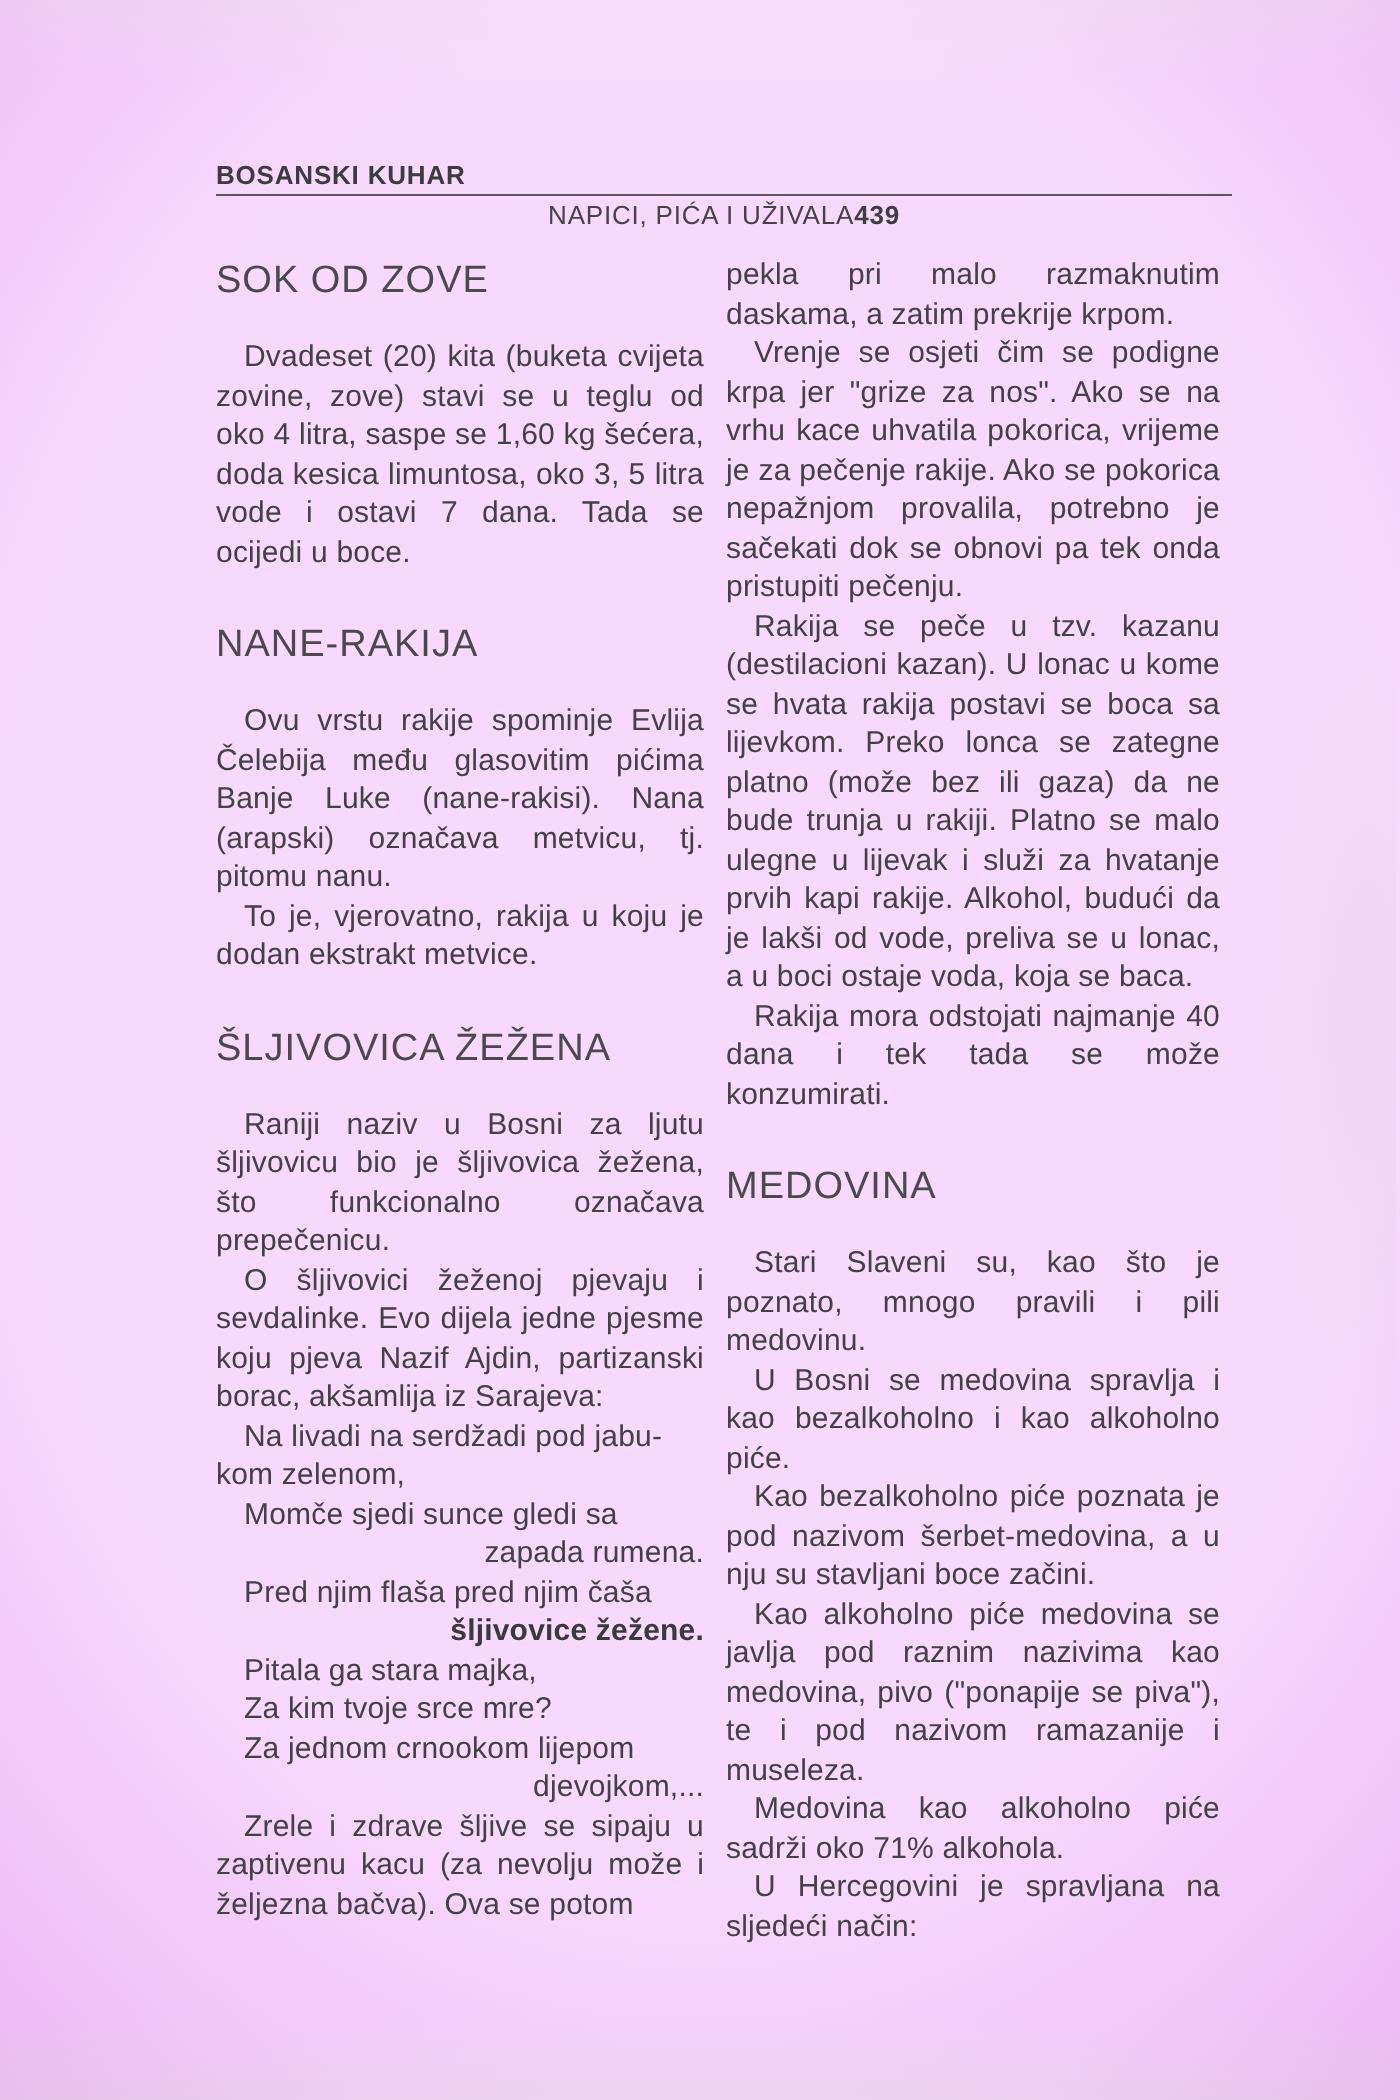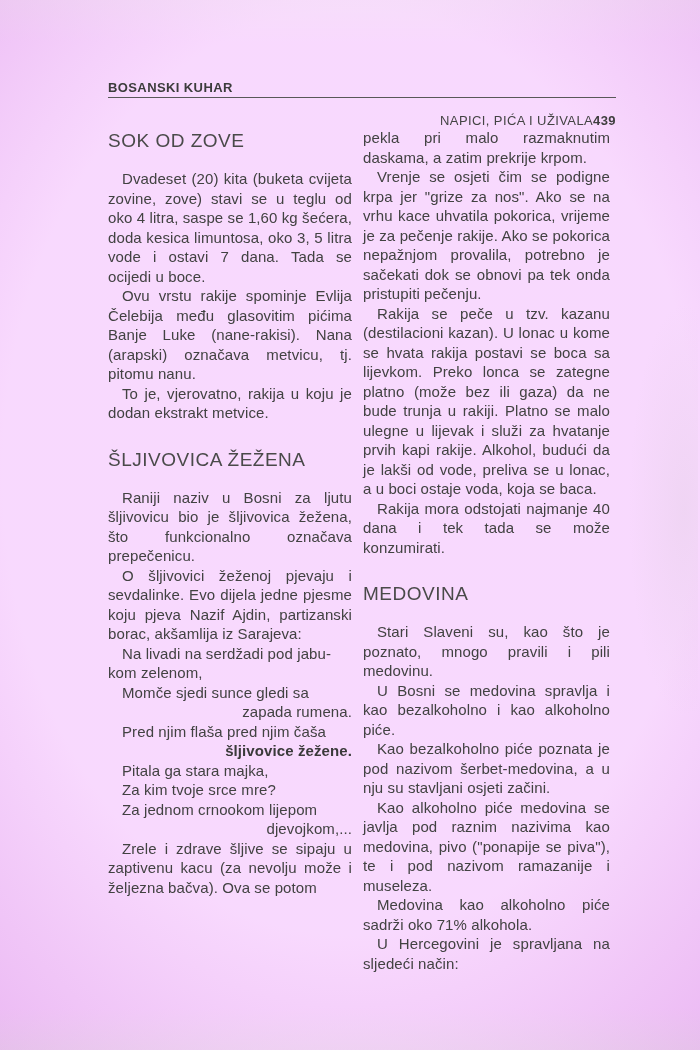--- a/index.html
+++ b/index.html
@@ -46,23 +46,23 @@
     line-height: 14px;
   }
   .header-rule {
     height: 0;
     border: none;
     border-top: 1.6px solid #585858;
     margin-top: 2px;
   }
   .chapter-row {
     display: flex;
-    justify-content: flex-end;
+    justify-content: center;
     align-items: baseline;
-    margin-top: 16px;
+    margin-top: 3px;
     font-size: 13px;
     letter-spacing: 0.4px;
     line-height: 14px;
     color: #444444;
   }
   .page-number { font-weight: bold; color: #3e3e3e; }
 
   .col {
     position: absolute;
     top: 128px;
@@ -109,20 +109,21 @@
     <div class="chapter-row">
       <span class="chapter-title">NAPICI, PIĆA I UŽIVALA</span>
       <span class="page-number">439</span>
     </div>
   </header>
 
   <section class="col col-left">
     <h2 class="heading first">SOK OD ZOVE</h2>
     <p class="para">Dvadeset (20) kita (buketa cvijeta zovine, zove) stavi se u teglu od oko 4 litra, saspe se 1,60 kg šećera, doda kesica limuntosa, oko 3, 5 litra vode i ostavi 7 dana. Tada se ocijedi u boce.</p>
 
+    <h2 class="heading">NANE-RAKIJA</h2>
     <p class="para">Ovu vrstu rakije spominje Evlija Čelebija među glasovitim pićima Banje Luke (nane-rakisi). Nana (arapski) označava metvicu, tj. pitomu nanu.</p>
     <p class="para">To je, vjerovatno, rakija u koju je dodan ekstrakt metvice.</p>
 
     <h2 class="heading">ŠLJIVOVICA ŽEŽENA</h2>
     <p class="para">Raniji naziv u Bosni za ljutu šljivovicu bio je šljivovica žežena, što funkcionalno označava prepečenicu.</p>
     <p class="para">O šljivovici žeženoj pjevaju i sevdalinke. Evo dijela jedne pjesme koju pjeva Nazif Ajdin, partizanski borac, akšamlija iz Sarajeva:</p>
 
     <div class="poem">
       <div class="poem-line indent">Na livadi na serdžadi pod jabu-</div>
       <div class="poem-line flush">kom zelenom,</div>
@@ -141,18 +142,18 @@
 
   <section class="col col-right">
     <p class="para noindent">pekla pri malo razmaknutim daskama, a zatim prekrije krpom.</p>
     <p class="para">Vrenje se osjeti čim se podigne krpa jer "grize za nos". Ako se na vrhu kace uhvatila pokorica, vrijeme je za pečenje rakije. Ako se pokorica nepažnjom provalila, potrebno je sačekati dok se obnovi pa tek onda pristupiti pečenju.</p>
     <p class="para">Rakija se peče u tzv. kazanu (destilacioni kazan). U lonac u kome se hvata rakija postavi se boca sa lijevkom. Preko lonca se zategne platno (može bez ili gaza) da ne bude trunja u rakiji. Platno se malo ulegne u lijevak i služi za hvatanje prvih kapi rakije. Alkohol, budući da je lakši od vode, preliva se u lonac, a u boci ostaje voda, koja se baca.</p>
     <p class="para">Rakija mora odstojati najmanje 40 dana i tek tada se može konzumirati.</p>
 
     <h2 class="heading">MEDOVINA</h2>
     <p class="para">Stari Slaveni su, kao što je poznato, mnogo pravili i pili medovinu.</p>
     <p class="para">U Bosni se medovina spravlja i kao bezalkoholno i kao alkoholno piće.</p>
-    <p class="para">Kao bezalkoholno piće poznata je pod nazivom šerbet-medovina, a u nju su stavljani osjeti začini.</p>
+    <p class="para">Kao bezalkoholno piće poznata je pod nazivom šerbet-medovina, a u nju su stavljani boce začini.</p>
     <p class="para">Kao alkoholno piće medovina se javlja pod raznim nazivima kao medovina, pivo ("ponapije se piva"), te i pod nazivom ramazanije i museleza.</p>
     <p class="para">Medovina kao alkoholno piće sadrži oko 71% alkohola.</p>
     <p class="para">U Hercegovini je spravljana na sljedeći način:</p>
   </section>
 </div>
 
 </body></html>

